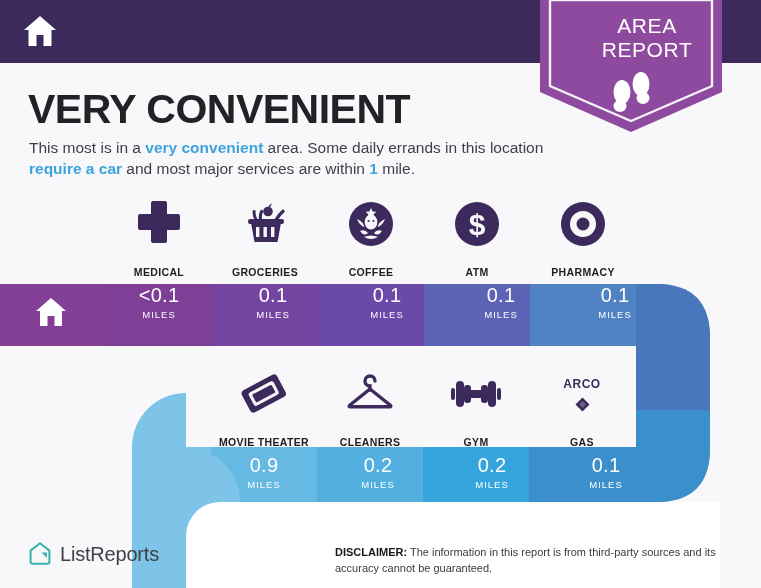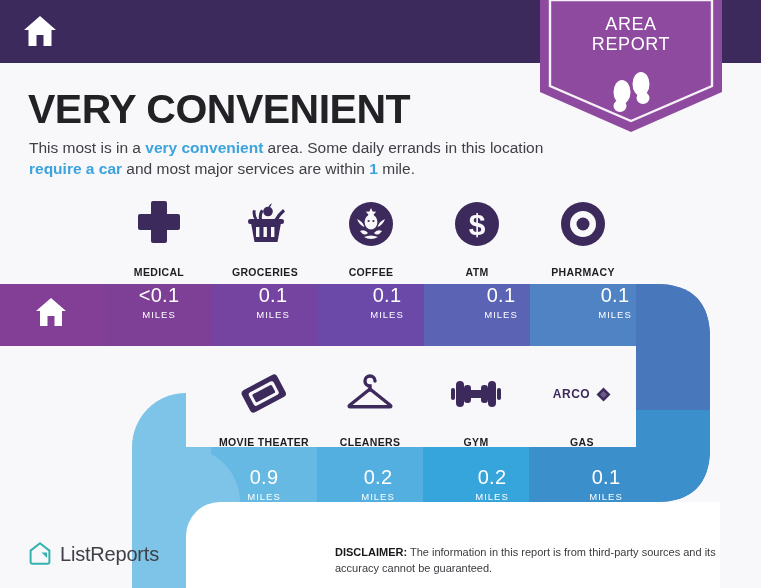--- a/index.html
+++ b/index.html
@@ -45,25 +45,25 @@
   
   .badge {
     position: absolute;
     left: 540px; top: 0;
     width: 182px; height: 132px;
     z-index: 5;
   }
   .badge svg { display:block; }
   .badge-text {
     position: absolute;
-    left: 0; top: 14px;
+    left: 16px; top: 14px;
     width: 182px;
     text-align: center;
     color: #ffffff;
-    font-size: 18px;
+    font-size: 21px;
     font-weight: 400;
     line-height: 1.12;
     letter-spacing: 0.6px;
   }
   .badge-text span { display:block; }
 
   
   .title {
     position: absolute;
     left: 28px; top: 86px;
@@ -111,28 +111,29 @@
     white-space: nowrap;
   }
   .arco-wrap {
     display: flex;
     align-items: center;
     gap: 6px;
     color: #3c2a5c;
     font-size: 12px;
     font-weight: bold;
     letter-spacing: 0.5px;
+    flex-direction: column;
   }
 
   
   .ribbon { position: absolute; left:0; top:0; width:761px; height:588px; z-index:1; }
 
   .seg-labels { position: absolute; z-index: 3; display: flex; gap: 8px; }
   .seg-labels.r1 { left: 106px; top: 285px; }
-  .seg-labels.r2 { left: 211px; top: 467px; }
+  .seg-labels.r2 { left: 211px; top: 455px; }
   .seg {
     width: 106px;
     text-align: center;
     color: #ffffff;
   }
   .seg-value {
     font-size: 20px;
     line-height: 1;
     font-weight: 400;
     letter-spacing: 0.3px;

